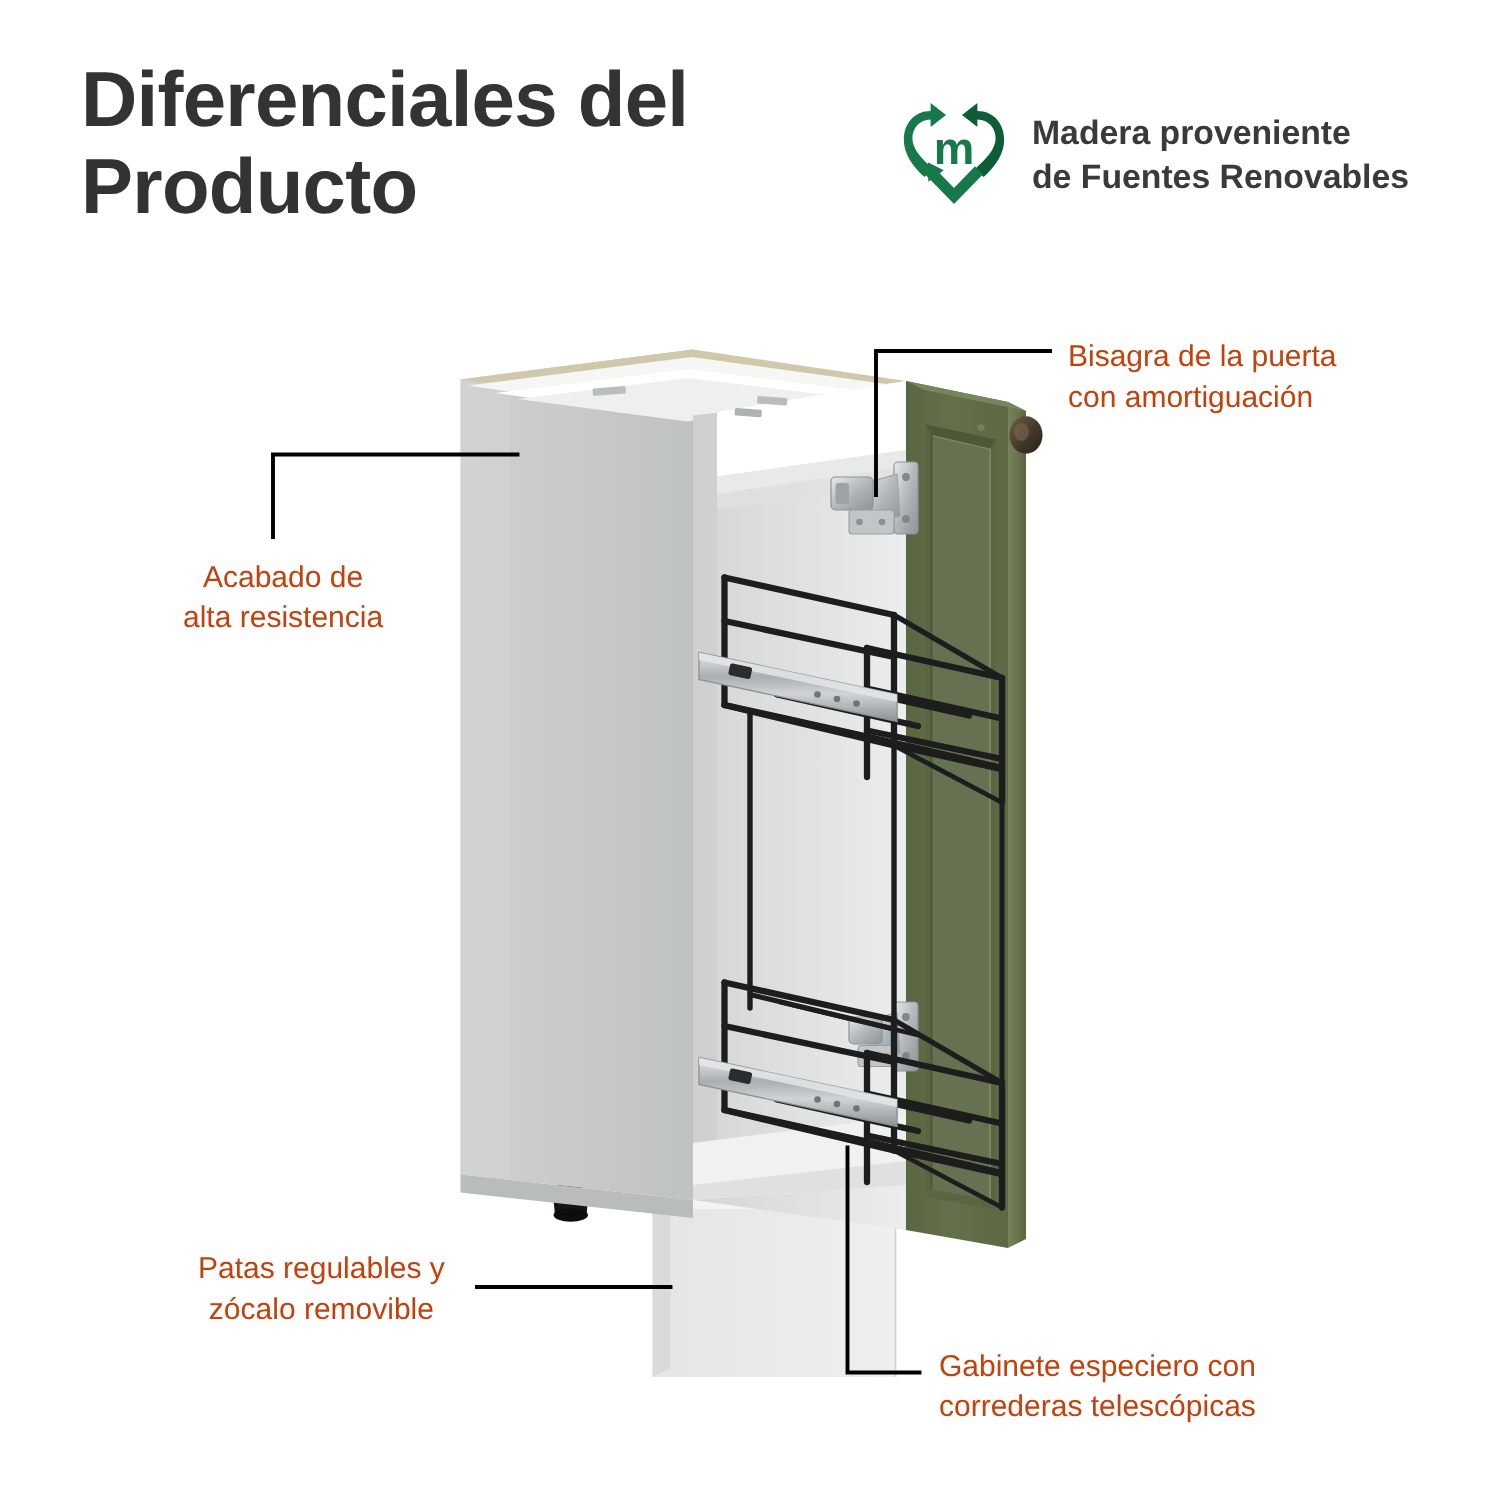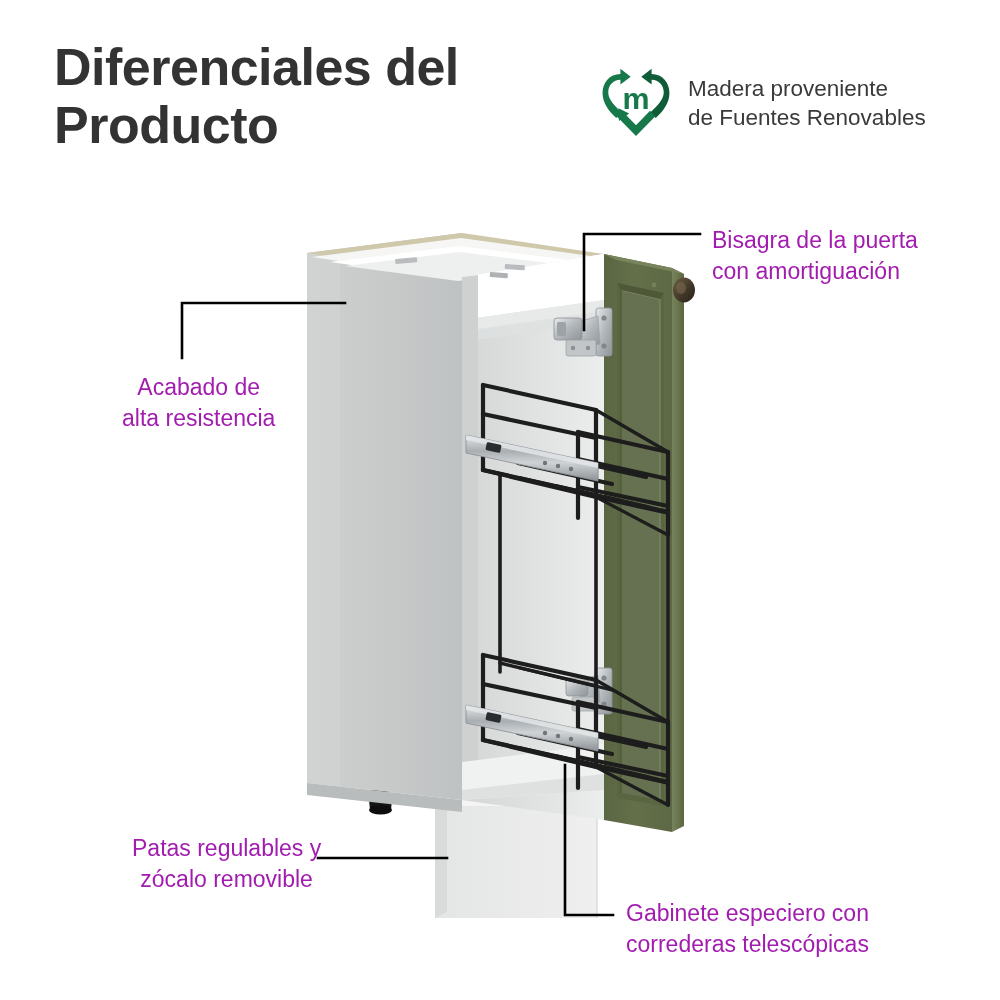--- a/index.html
+++ b/index.html
@@ -42,32 +42,32 @@
     align-items: center;
     gap: 14px;
   }
   #eco-logo {
     width: 76px;
     height: 76px;
     flex: 0 0 auto;
   }
   #eco-text {
     font-size: 22.5px;
-    font-weight: normal;
+    font-weight: bold;
     line-height: 1.28;
     color: #3a3a3a;
     white-space: pre-line;
   }
 
   
   .callout {
     position: absolute;
-    font-size: 23px;
+    font-size: 20px;
     line-height: 1.33;
-    color: #a21caf;
+    color: #c2410c;
     white-space: pre-line;
   }
   #callout-hinge     { left: 712px; top: 225px; text-align: left; }
   #callout-finish    { left: 122px; top: 372px; text-align: center; }
   #callout-legs      { left: 132px; top: 833px; text-align: center; }
   #callout-spice     { left: 626px; top: 898px; text-align: left; }
 
   
   #product-illustration {
     position: absolute;

